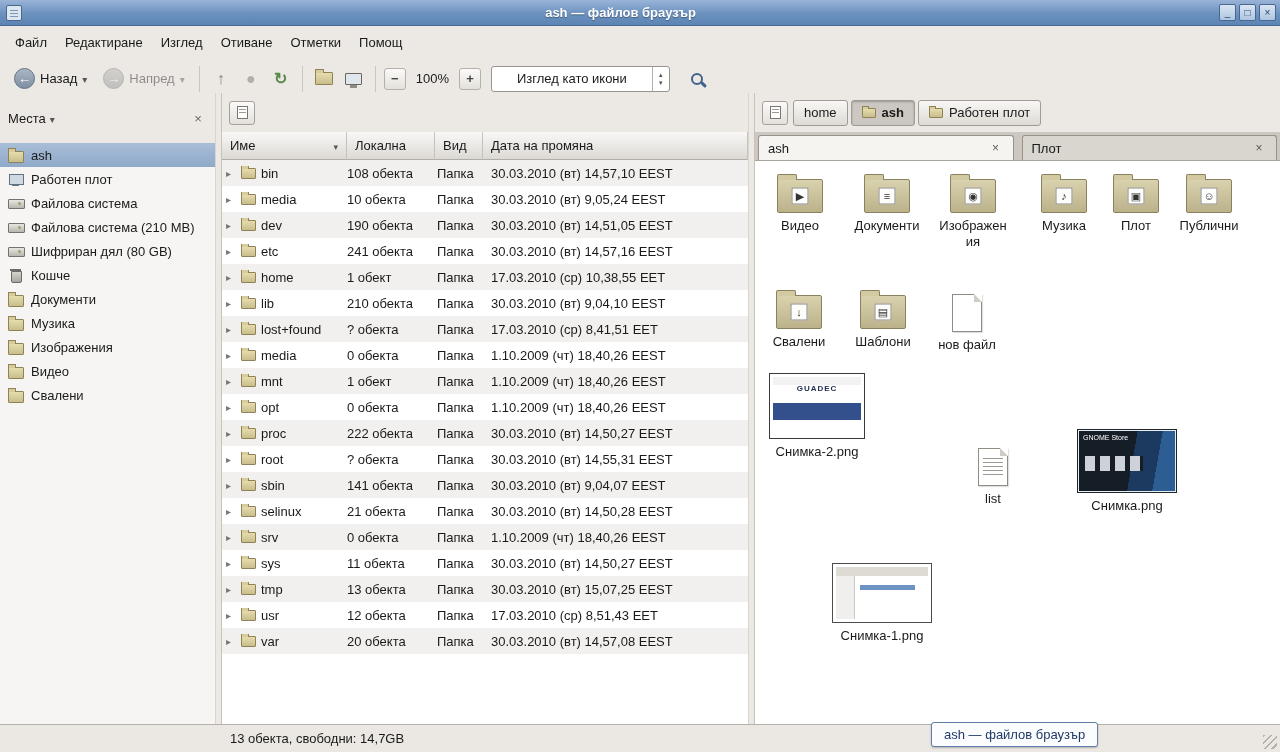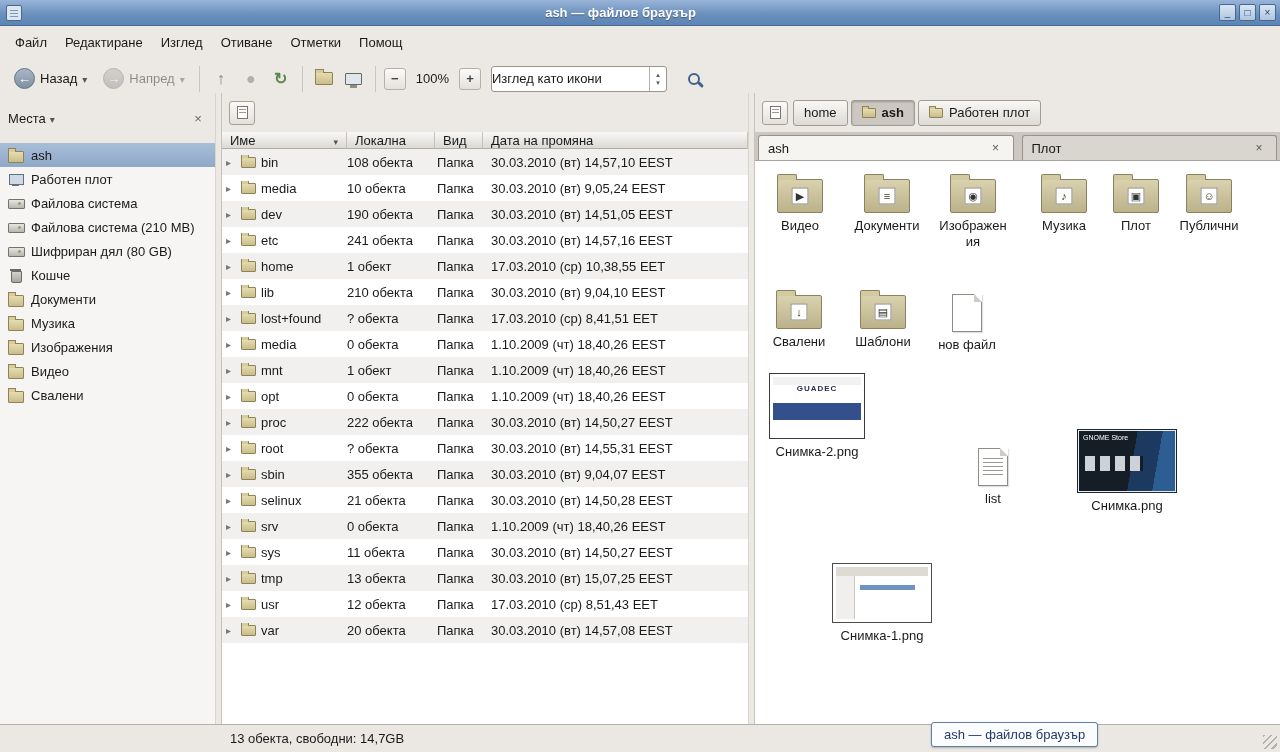--- a/index.html
+++ b/index.html
@@ -39,21 +39,21 @@
   .up-glyph::after{content:"↑";color:#8a8680;font-weight:bold}
   .stop-glyph::after{content:"●";color:#b3afa7}
   .reload-glyph::after{content:"↻";color:#5a8a4a;font-weight:bold}
   .mini-folder{width:18px;height:13px;background:linear-gradient(#e6dcae,#c9bd8b);border:1px solid #8e8257;border-radius:1px;position:relative}
   .mini-folder::before{content:'';position:absolute;top:-4px;left:-1px;width:7px;height:3px;background:#d8cc9c;border:1px solid #8e8257;border-bottom:none;border-radius:1px 1px 0 0}
   .comp-icon{width:17px;height:12px;background:#dfe6ee;border:1px solid #6a6760;border-radius:1px;position:relative}
   .comp-icon::after{content:'';position:absolute;left:4px;right:4px;bottom:-4px;height:3px;background:#8f8c85}
   .zoom-btn{width:22px;height:22px;border:1px solid #b5b1aa;border-radius:3px;background:linear-gradient(#fbfaf9,#e4e1db);display:flex;align-items:center;justify-content:center;color:#444;font-weight:bold;font-size:13px}
   .zoom-label{padding:0 6px}
   .combo{display:flex;align-items:center;height:26px;background:#fff;border:1px solid #9a968f;border-radius:3px;min-width:176px;margin-left:6px}
-  .combo-value{flex:1;padding:0 0}
+  .combo-value{flex:1;padding:0 25px}
   .combo-spin{width:17px;align-self:stretch;border-left:1px solid #b5b1aa;display:flex;flex-direction:column;align-items:center;justify-content:center;font-size:7px;color:#555;line-height:1.1}
   .search-btn{width:30px;height:28px;display:flex;align-items:center;justify-content:center;border-radius:3px;margin-left:8px}
   .mag{width:12px;height:12px;border:2px solid #41628e;border-radius:50%;position:relative}
   .mag::after{content:'';position:absolute;width:7px;height:3px;background:#41628e;transform:rotate(45deg);right:-6px;bottom:-3px;border-radius:2px}
 
   
   .main{position:absolute;top:93px;bottom:28px;left:0;right:0;display:flex}
   .splitter{width:7px;background:#ece9e4;border-left:1px solid #d8d5cf;border-right:1px solid #c6c3bd}
 
   
@@ -76,21 +76,21 @@
   .s-ico.k-network::after{content:'';position:absolute;right:0;bottom:2px;width:8px;height:6px;background:#cfd9e4;border:1px solid #63707e}
   .s-ico.k-trash::before{content:'';position:absolute;left:3px;top:4px;width:9px;height:10px;background:linear-gradient(#d6d3cd,#a9a59e);border:1px solid #6d6a63;border-radius:0 0 2px 2px}
   .s-ico.k-trash::after{content:'';position:absolute;left:2px;top:2px;width:11px;height:2px;background:#6d6a63}
 
   
   .treepanel{flex:1;display:flex;flex-direction:column;background:#fff}
   .tree-topstrip{height:39px;background:#ece9e4;display:flex;align-items:center;padding:0 7px}
   .mini-btn{width:26px;height:24px;border:1px solid #a5a19a;border-radius:3px;background:linear-gradient(#fbfaf9,#e4e1db);display:flex;align-items:center;justify-content:center}
   .page-glyph{width:11px;height:13px;background:#fff;border:1px solid #7a766f;position:relative}
   .page-glyph::after{content:'';position:absolute;left:1px;right:1px;top:2px;height:6px;background:repeating-linear-gradient(#9d9a94 0 1px,transparent 1px 3px)}
-  .tree-header{display:grid;grid-template-columns:125px 88px 48px 1fr;height:17px}
+  .tree-header{display:grid;grid-template-columns:125px 88px 48px 1fr;height:28px}
   .col{display:flex;align-items:center;justify-content:space-between;padding:0 8px;background:linear-gradient(#f9f8f7,#dcd9d4);border-bottom:1px solid #b1aea8;border-right:1px solid #c6c3bd;overflow:hidden;white-space:nowrap}
   .sort-arrow::after{content:"▾";font-size:9px;color:#555}
   .tree-body{flex:1;overflow:hidden}
   .trow{display:grid;grid-template-columns:125px 88px 48px 1fr;height:26px;align-items:center}
   .trow.alt{background:#f1f0ee}
   .cell{overflow:hidden;white-space:nowrap}
   .name-cell{display:flex;align-items:center;gap:5px;padding-left:4px}
   .expander{width:10px;color:#777;font-size:10px;flex:0 0 auto}
   .expander::after{content:"▸"}
   .sfolder{width:15px;height:11px;background:linear-gradient(#e6dcae,#c9bd8b);border:1px solid #8e8257;border-radius:1px;position:relative;flex:0 0 auto}
@@ -443,21 +443,21 @@
             <span class="cell type-cell">Папка</span>
             <span class="cell date-cell">30.03.2010 (вт) 14,55,31 EEST</span>
           </div>
 
           <div class="trow i12 alt">
             <span class="cell name-cell">
               <span class="expander"></span>
               <span class="sfolder"></span>
               <span>sbin</span>
             </span>
-            <span class="cell size-cell">355 обекта</span>
+            <span class="cell size-cell">141 обекта</span>
             <span class="cell type-cell">Папка</span>
             <span class="cell date-cell">30.03.2010 (вт) 9,04,07 EEST</span>
           </div>
 
           <div class="trow i13">
             <span class="cell name-cell">
               <span class="expander"></span>
               <span class="sfolder"></span>
               <span>selinux</span>
             </span>

